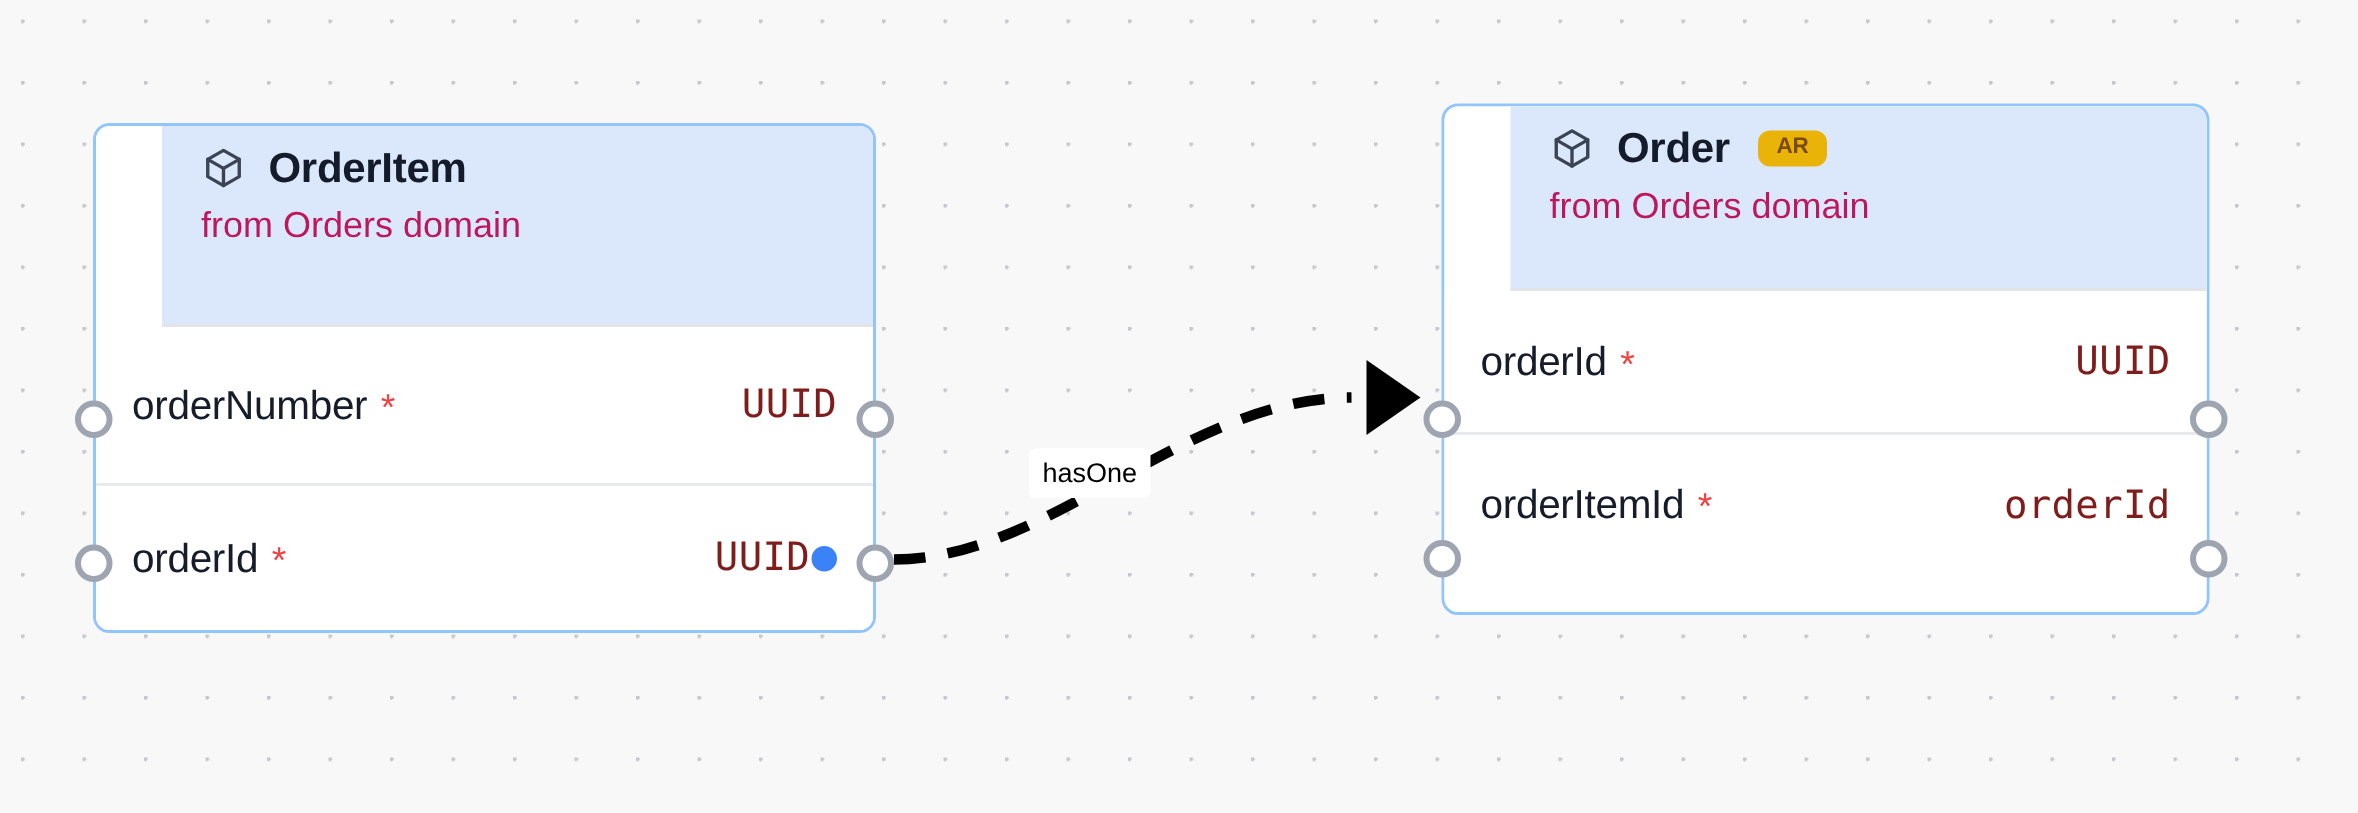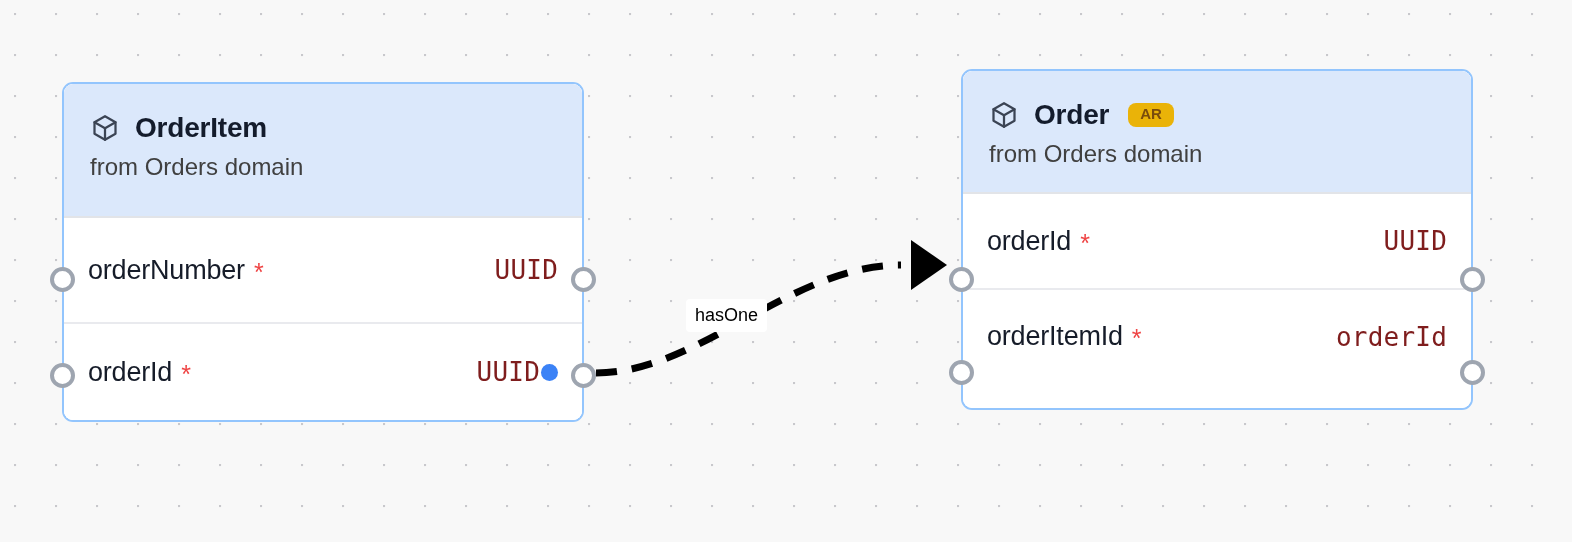--- a/index.html
+++ b/index.html
@@ -34,22 +34,23 @@
   .node-inner {
     position: absolute;
     inset: 0;
     border-radius: 9px;
     overflow: hidden;
     background: #ffffff;
   }
   .node-header {
     background: #dbe8fb;
     border-bottom: 2px solid #e2e4e8;
-    padding: 28px 26px 16px 26px;
-    box-sizing: border-box;
+    padding: 12px 26px 16px 26px;
+    box-sizing: border-box;
+    margin-left: 44px;
   }
   .node-title-row {
     display: flex;
     align-items: center;
     gap: 15px;
   }
   .cube-icon {
     width: 30px;
     height: 30px;
     flex: 0 0 auto;
@@ -69,21 +70,21 @@
     color: #7a4c0c;
     background: #eab308;
     border-radius: 8px;
     padding: 3px 12px 5px 12px;
     line-height: 1.05;
     margin-left: 4px;
   }
   .node-subtitle {
     margin-top: 9px;
     font-size: 24px;
-    color: #404040;
+    color: #be185d;
     white-space: nowrap;
   }
 
   .field-row {
     position: relative;
     display: flex;
     align-items: center;
     justify-content: space-between;
     box-sizing: border-box;
     padding: 0 24px;

